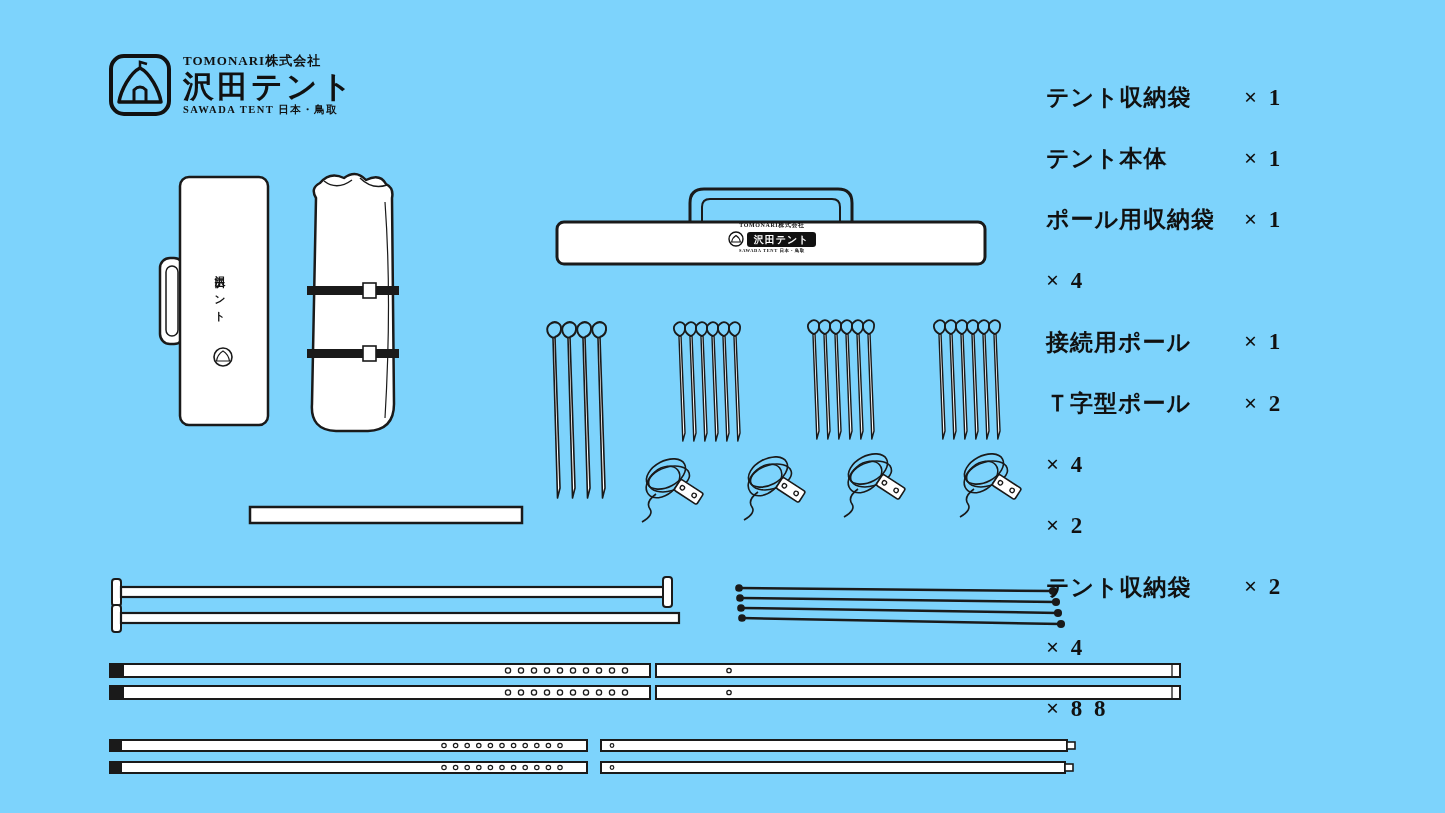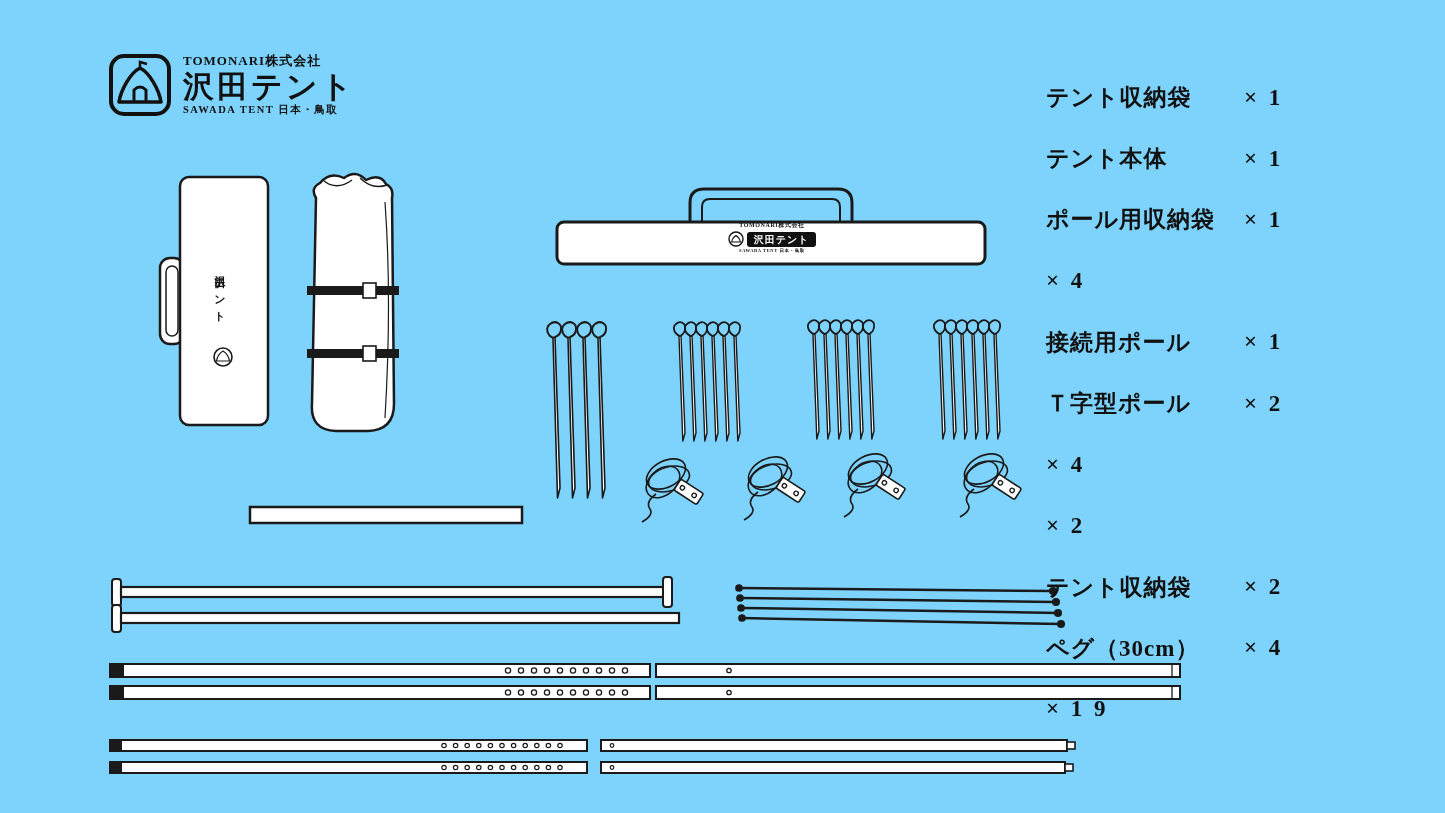--- a/index.html
+++ b/index.html
@@ -301,21 +301,20 @@
       <span class="pqty">× 4</span>
     </div>
     <div class="prow">
       <span class="pqty">× 2</span>
     </div>
     <div class="prow">
       <span class="pname">テント収納袋</span>
       <span class="pqty">× 2</span>
     </div>
     <div class="prow">
-      <span class="pname">ペグ（30cm）</span>
       <span class="pqty">× 4</span>
     </div>
     <div class="prow">
-      <span class="pqty">× 1 9</span>
+      <span class="pqty">× 8 8</span>
     </div>
   </div>
 
 </div>
 
 </body></html>

